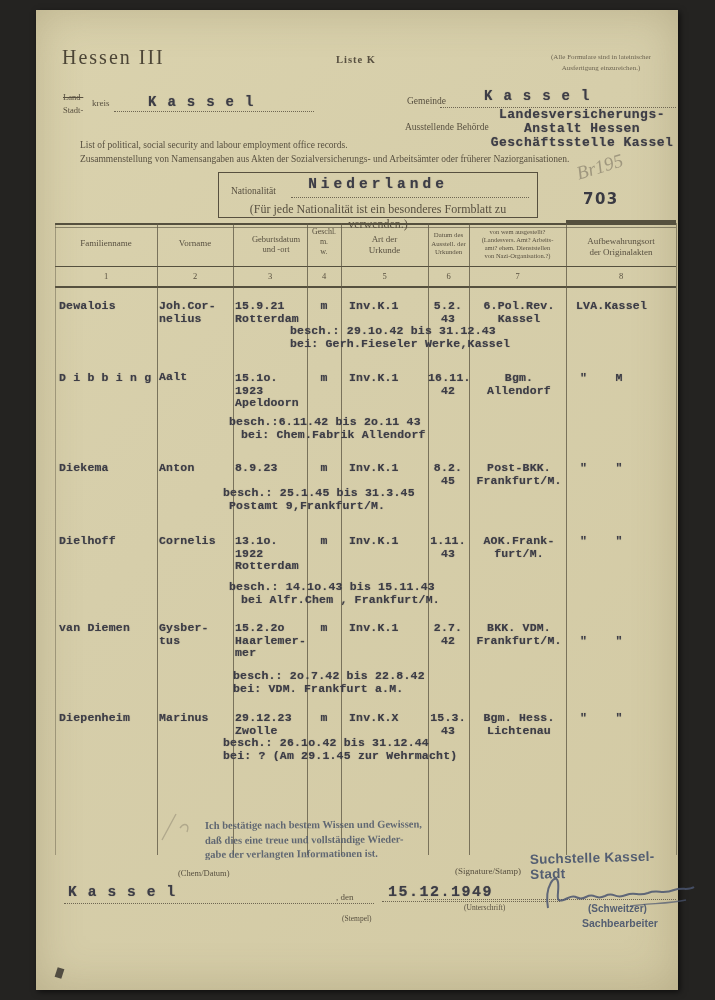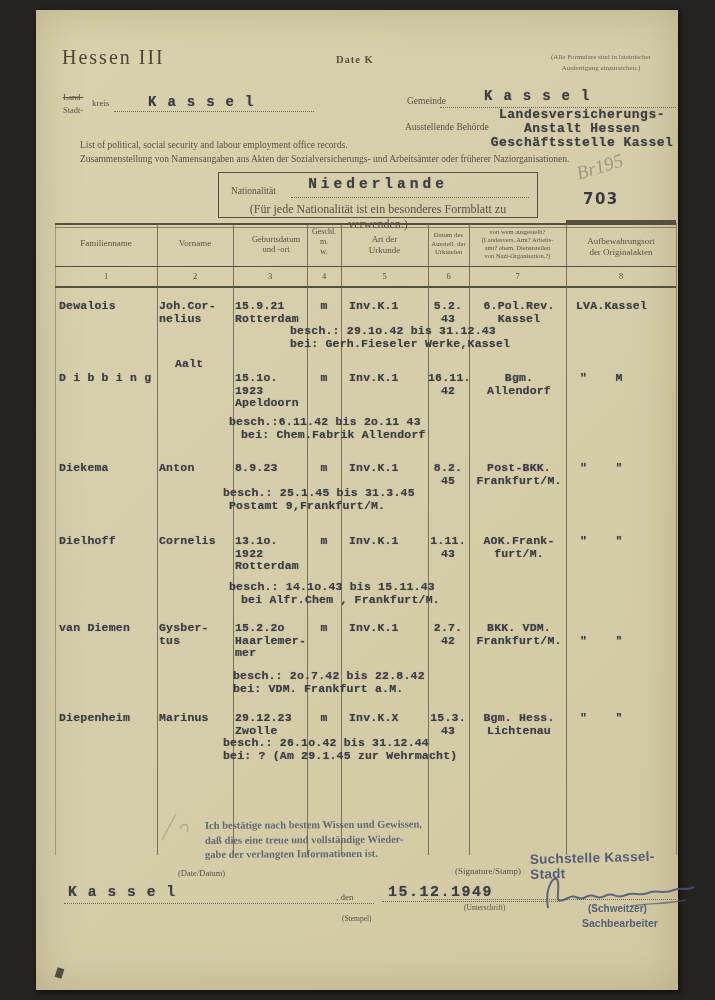--- a/index.html
+++ b/index.html
@@ -23,21 +23,21 @@
   .cell{position:absolute;font-size:11.5px;line-height:12.5px;letter-spacing:.2px;}
   .stamp{font-family:"Liberation Sans",sans-serif;color:#43506b;opacity:.88;}
   .pencil{font-family:"Liberation Serif",serif;font-style:italic;color:#8d8570;}
 </style>
 </head>
 <body>
 
 <div class="paper">
 
   <div class="abs printed" style="left:26px;top:36px;font-size:20px;letter-spacing:2px;color:#4c4536;">Hessen III</div>
-  <div class="abs printed" style="left:300px;top:44px;font-size:10.5px;font-weight:bold;letter-spacing:1px;">Date K</div>
+  <div class="abs printed" style="left:300px;top:44px;font-size:10.5px;font-weight:bold;letter-spacing:1px;">Liste K</div>
   <div class="abs printed pre" style="left:490px;top:42px;width:150px;font-size:7px;line-height:11px;text-align:center;opacity:.85;">(Alle Formulare sind in lateinischer
 Ausfertigung einzureichen.)</div>
 
   <div class="abs printed" style="left:27px;top:82px;font-size:8.5px;text-decoration:line-through;">Land-</div>
   <div class="abs printed" style="left:27px;top:95px;font-size:8.5px;">Stadt-</div>
   <div class="abs printed" style="left:56px;top:88px;font-size:9px;">kreis</div>
   <div class="abs dots" style="left:78px;top:100px;width:200px;"></div>
   <div class="abs typed" style="left:112px;top:84px;font-size:14px;letter-spacing:11px;">Kassel</div>
 
   <div class="abs printed" style="left:371px;top:86px;font-size:9.5px;">Gemeinde</div>
@@ -114,21 +114,21 @@
   <div class="cell typed" style="left:313px;top:290px;">Inv.K.1</div>
   <div class="cell typed pre" style="left:392px;top:290px;width:40px;text-align:center;">5.2.
 43</div>
   <div class="cell typed pre" style="left:434px;top:290px;width:98px;text-align:center;">6.Pol.Rev.
 Kassel</div>
   <div class="cell typed prewrap" style="left:540px;top:290px;">LVA.Kassel</div>
   <div class="cell typed" style="left:254px;top:315px;">besch.: 29.1o.42 bis 31.12.43</div>
   <div class="cell typed" style="left:254px;top:328px;">bei: Gerh.Fieseler Werke,Kassel</div>
 
   <div class="cell typed" style="left:23px;top:362px;">D i b b i n g</div>
-  <div class="cell typed pre" style="left:123px;top:348px;width:72px;padding-left:16px;">Aalt</div>
+  <div class="cell typed pre" style="left:123px;top:361px;width:72px;">Aalt</div>
   <div class="cell typed pre" style="left:199px;top:362px;width:72px;">15.1o.
 1923
 Apeldoorn</div>
   <div class="cell typed" style="left:271px;top:362px;width:34px;text-align:center;">m</div>
   <div class="cell typed" style="left:313px;top:362px;">Inv.K.1</div>
   <div class="cell typed pre" style="left:392px;top:362px;width:40px;text-align:center;">16.11.
 42</div>
   <div class="cell typed pre" style="left:434px;top:362px;width:98px;text-align:center;">Bgm.
 Allendorf</div>
   <div class="cell typed prewrap" style="left:544px;top:362px;">"    M</div>
@@ -194,21 +194,21 @@
   <div class="cell typed" style="left:187px;top:740px;">bei: ? (Am 29.1.45 zur Wehrmacht)</div>
 
   <div class="abs pre" style="left:169px;top:808px;width:270px;font-size:10.5px;line-height:14.5px;font-weight:bold;color:#4c5669;opacity:.85;transform:rotate(-.4deg);font-family:'Liberation Serif',serif;">Ich bestätige nach bestem Wissen und Gewissen,
 daß dies eine treue und vollständige Wieder-
 gabe der verlangten Informationen ist.</div>
 
   <svg class="abs" style="left:118px;top:800px;opacity:.5;" width="40" height="34">
     <path d="M8,30 L22,4 M26,18 C30,12 36,14 33,22" stroke="#8d8570" stroke-width="1.4" fill="none"></path>
   </svg>
 
-  <div class="abs printed" style="left:142px;top:858px;font-size:8.5px;">(Date/Datum)</div>
+  <div class="abs printed" style="left:142px;top:858px;font-size:8.5px;">(Chem/Datum)</div>
   <div class="abs typed" style="left:32px;top:874px;font-size:14.5px;letter-spacing:11px;">Kassel</div>
   <div class="abs printed" style="left:300px;top:882px;font-size:9px;">, den</div>
   <div class="abs typed" style="left:352px;top:874px;font-size:15px;letter-spacing:1.5px;">15.12.1949</div>
   <div class="abs dots" style="left:28px;top:892px;width:310px;"></div>
   <div class="abs dots" style="left:346px;top:890px;width:178px;"></div>
   <div class="abs printed" style="left:306px;top:904px;font-size:7.5px;">(Stempel)</div>
 
   <div class="abs printed" style="left:419px;top:856px;font-size:9px;">(Signature/Stamp)</div>
   <div class="abs dots" style="left:388px;top:888px;width:252px;"></div>
   <div class="abs printed" style="left:428px;top:893px;font-size:7.5px;">(Unterschrift)</div>

